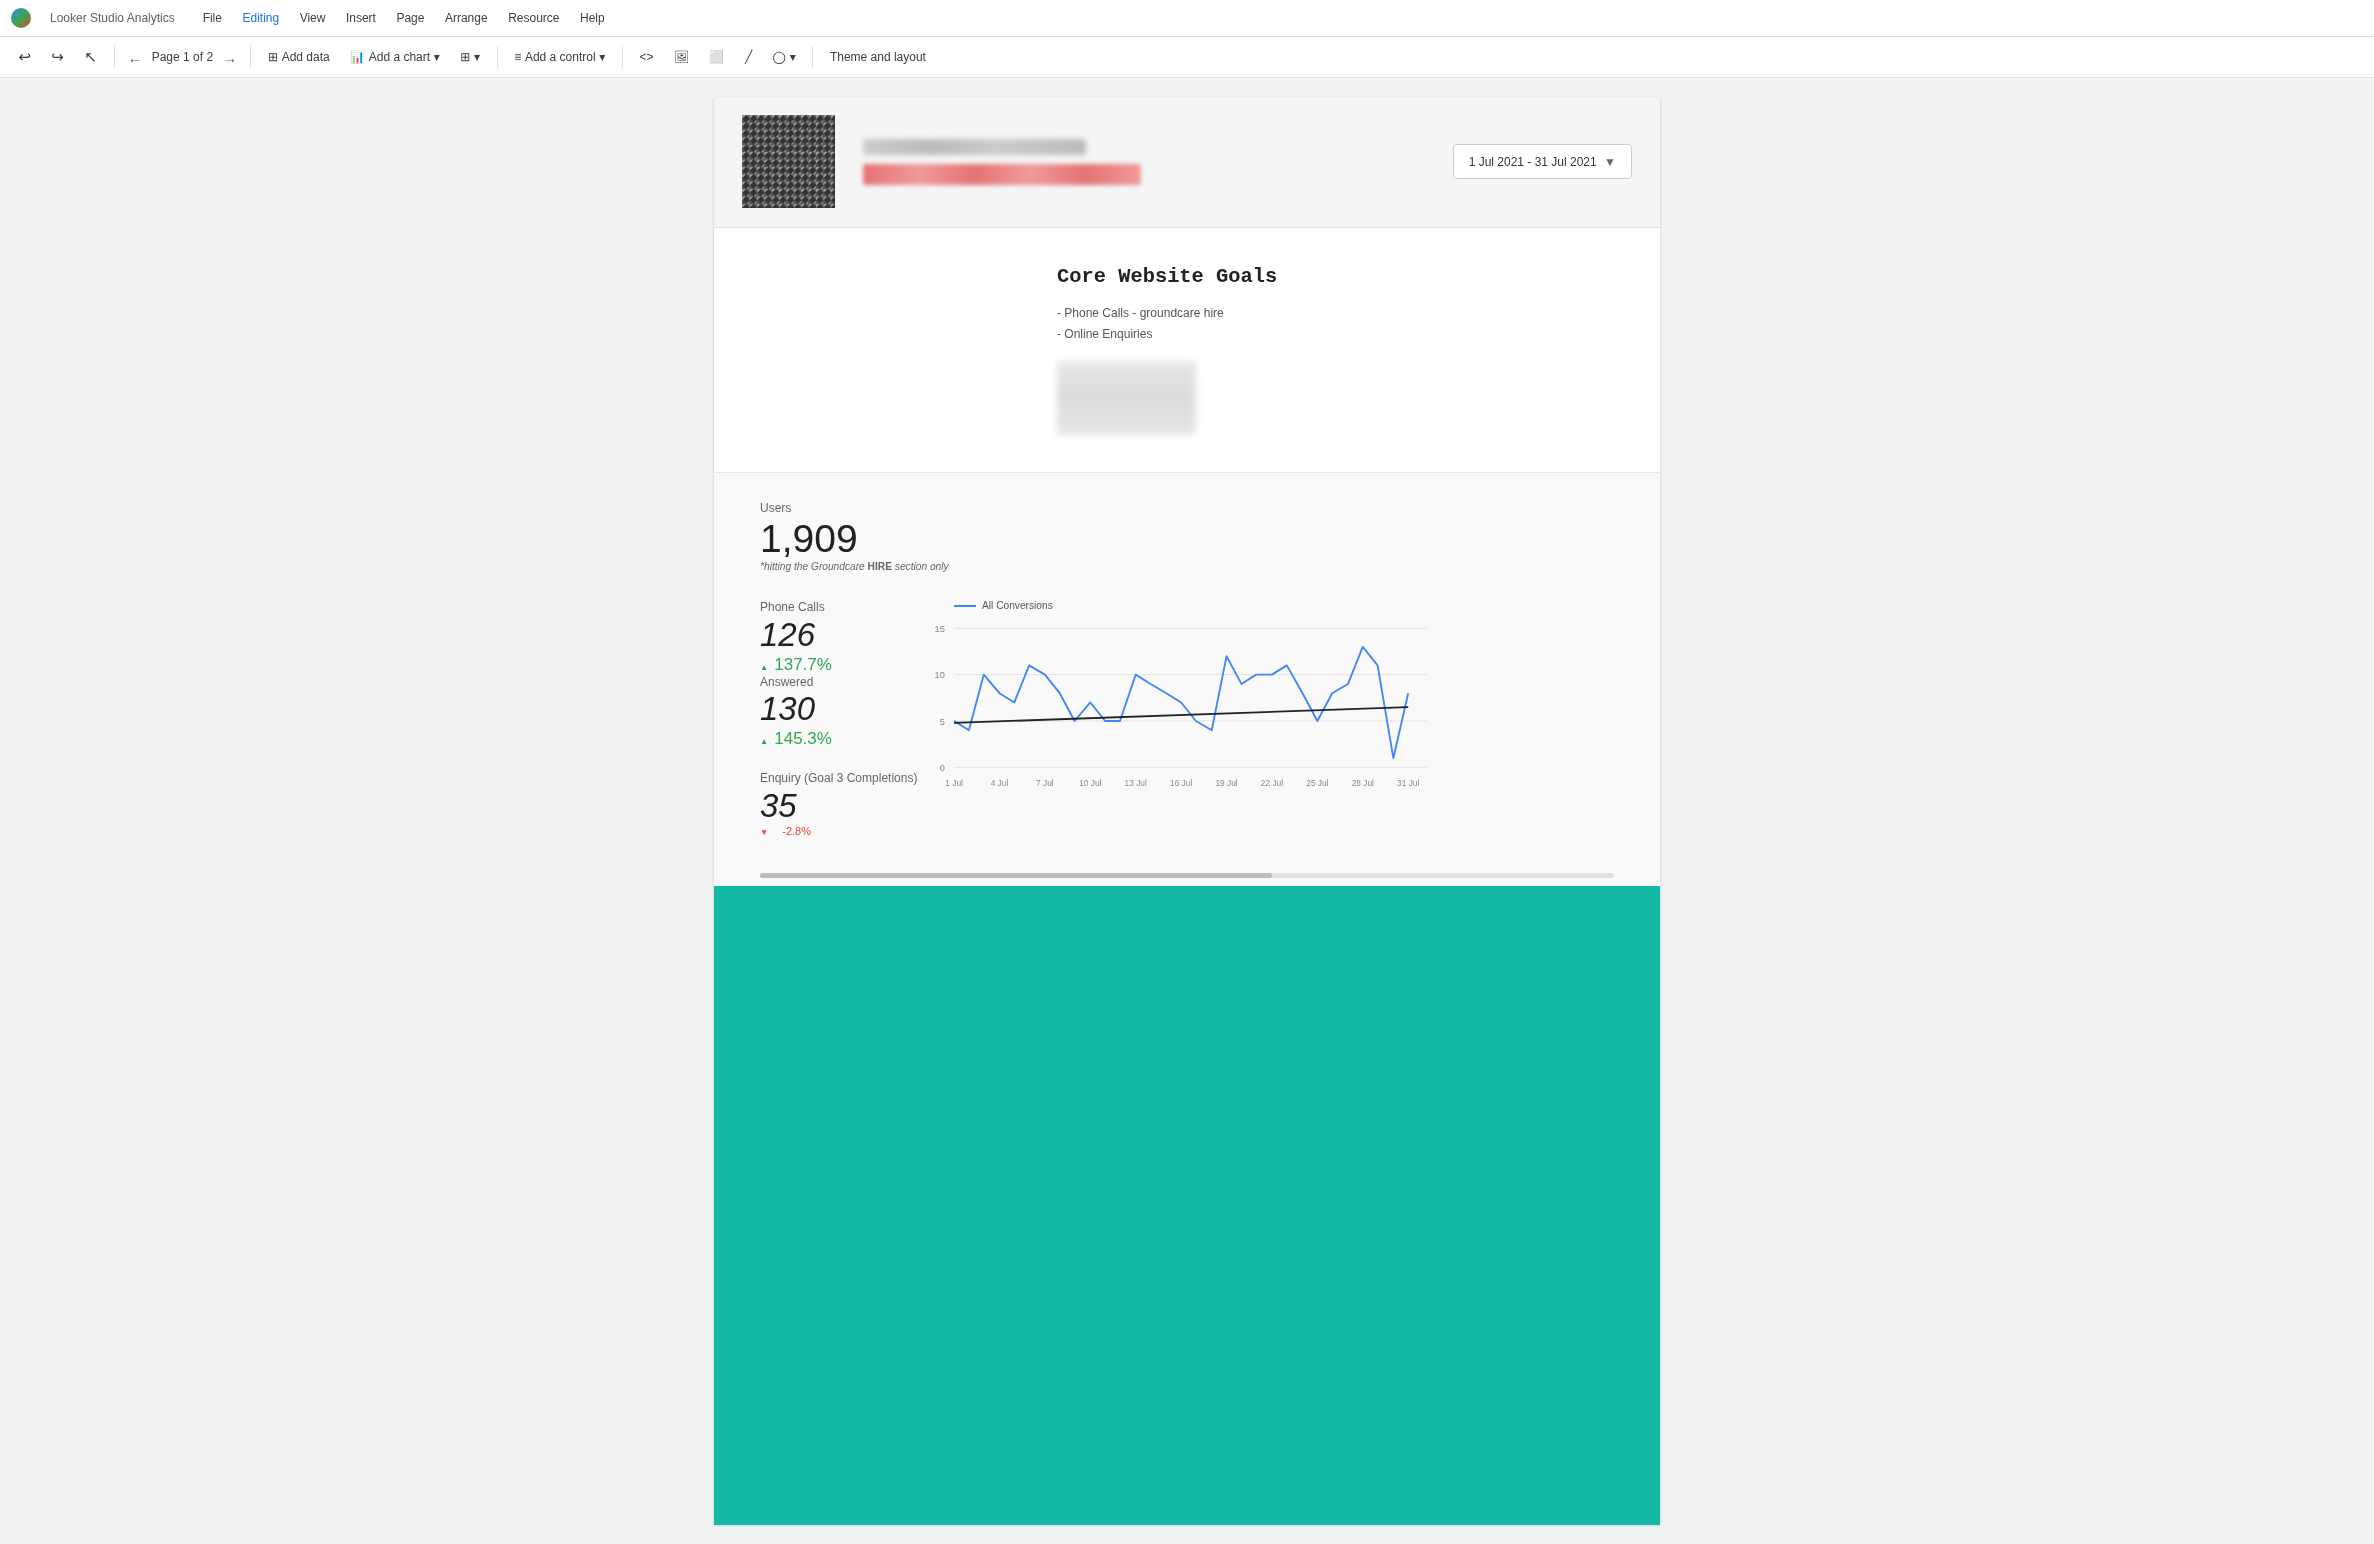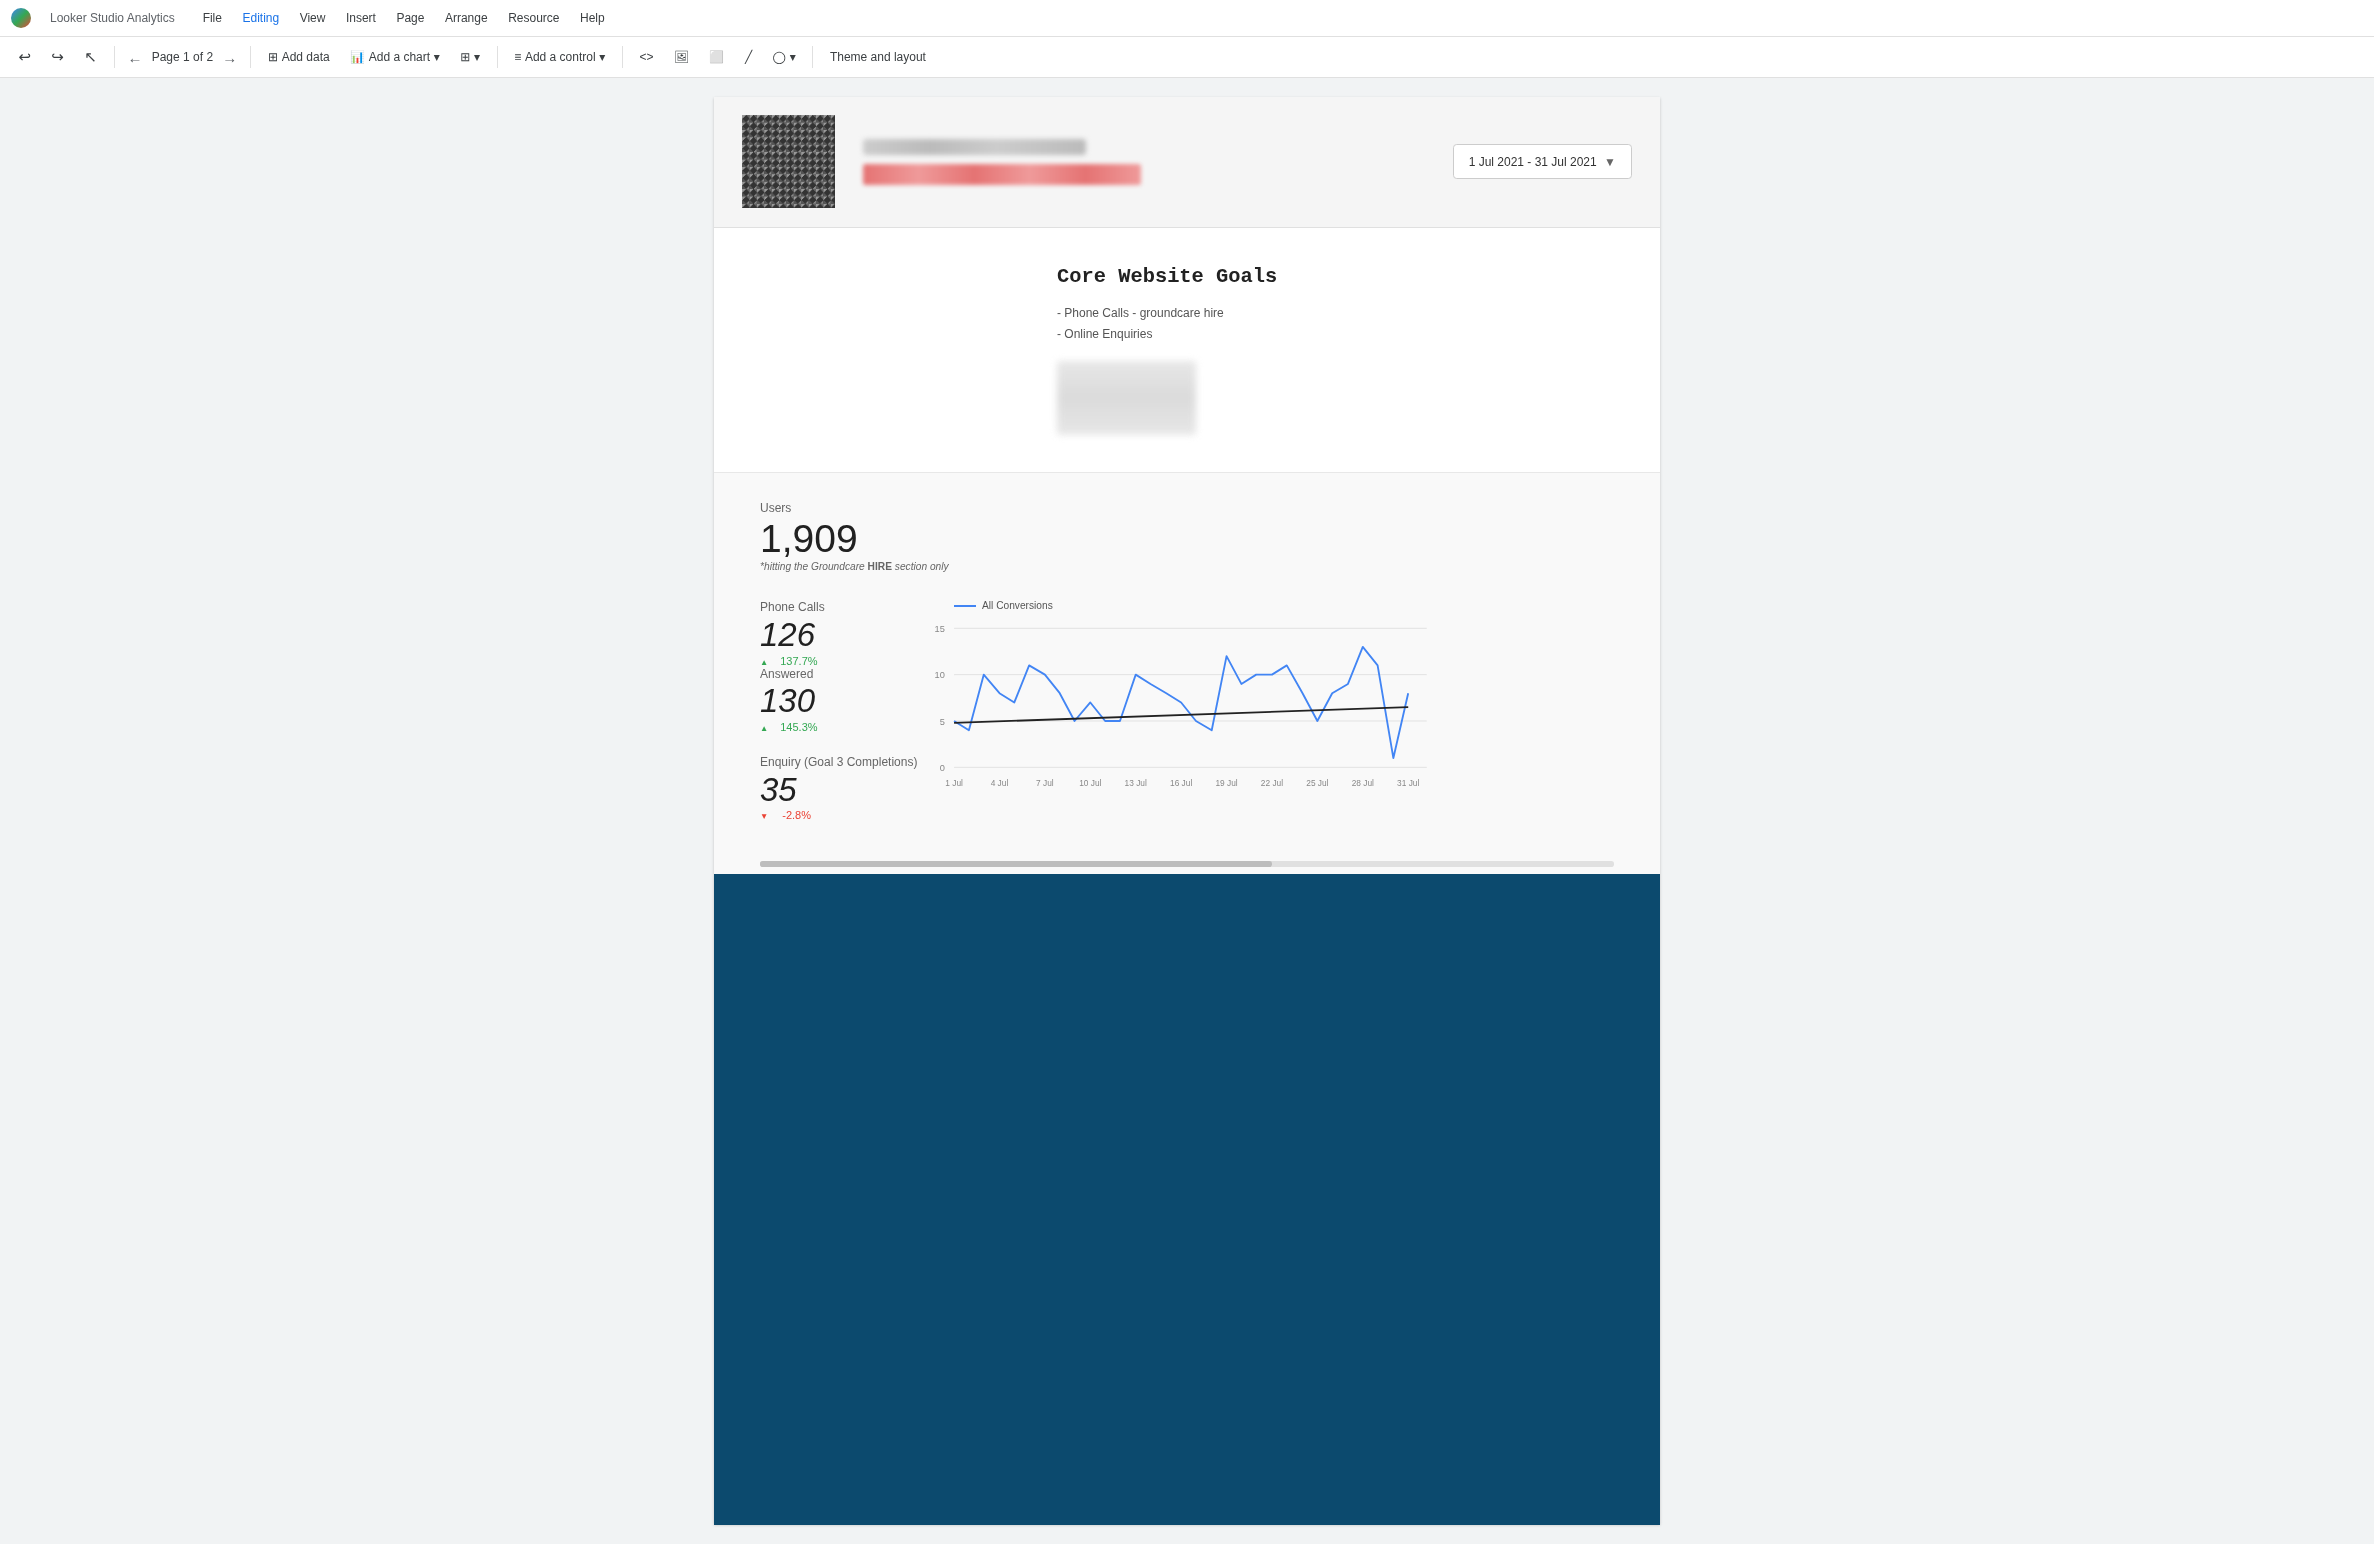--- a/index.html
+++ b/index.html
@@ -85,21 +85,21 @@
     
     .main-content {
       background: #f1f3f4;
       padding: 18.6px 0;
       min-height: calc(100vh - 78px);
       display: flex;
       justify-content: center;
     }
 
     .page-canvas {
-      background: #0c4a6e;
+      background: #14b8a6;
       width: 946px;
       min-height: 742px;
       box-shadow: 0 0.9px 2.8px rgba(0,0,0,0.2);
       position: relative;
     }
 
     
     .page-header {
       background: #f5f5f5;
       padding: 18.6px 28px;
@@ -230,24 +230,24 @@
     .stat-value-medium {
       font-size: 33px;
       font-weight: 400;
       color: #212121;
       line-height: 1;
       margin-bottom: 3.7px;
       font-style: italic;
     }
     .change-up {
       color: #34a853;
-      font-size: 11px;
-      display: flex;
-      align-items: center;
-      gap: 12px;
+      font-size: 17px;
+      display: flex;
+      align-items: center;
+      gap: 6px;
     }
     .change-down {
       color: #ea4335;
       font-size: 11px;
       display: flex;
       align-items: center;
       gap: 14px;
     }
     .arrow-up::before { content: "▲"; font-size: 8.3px; }
     .arrow-down::before { content: "▼"; font-size: 8.3px; }

